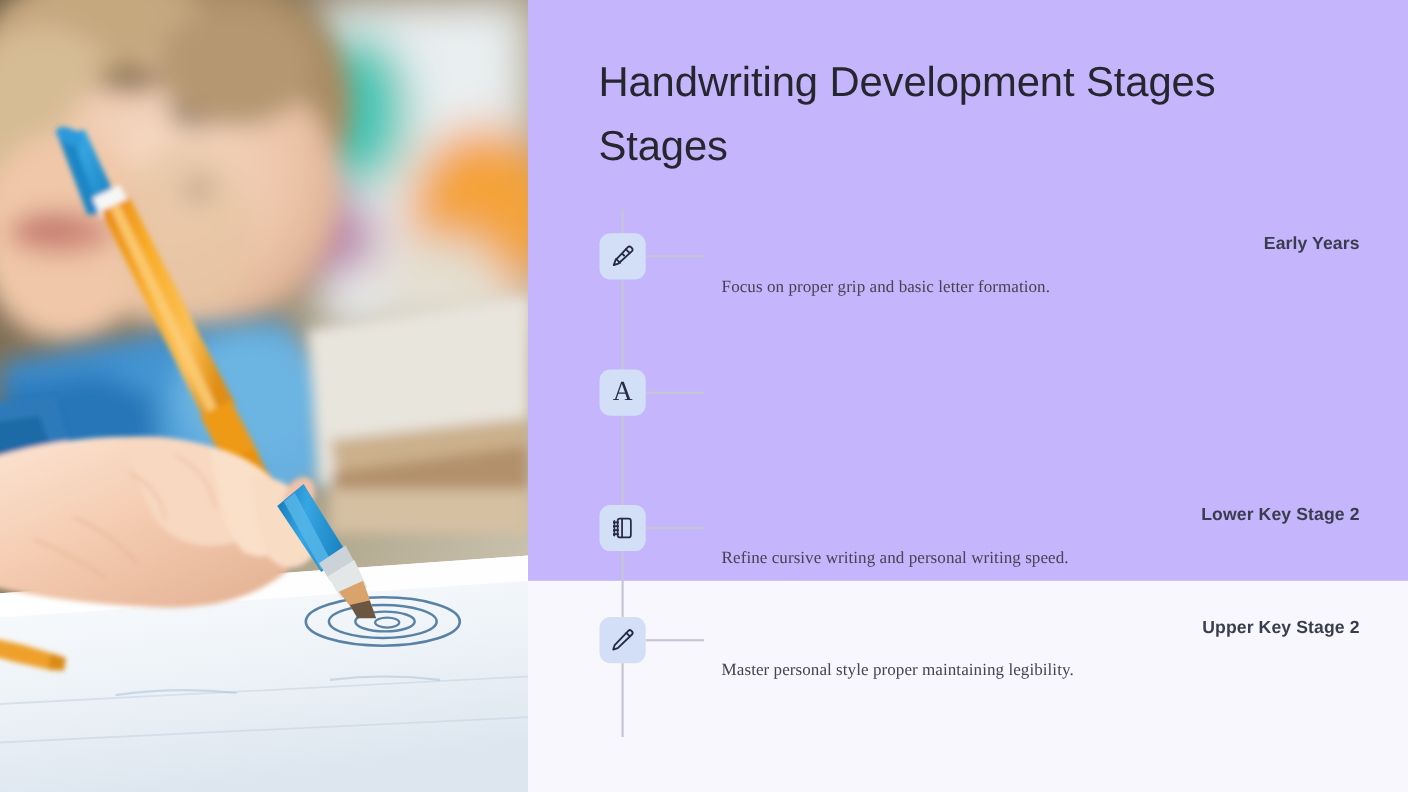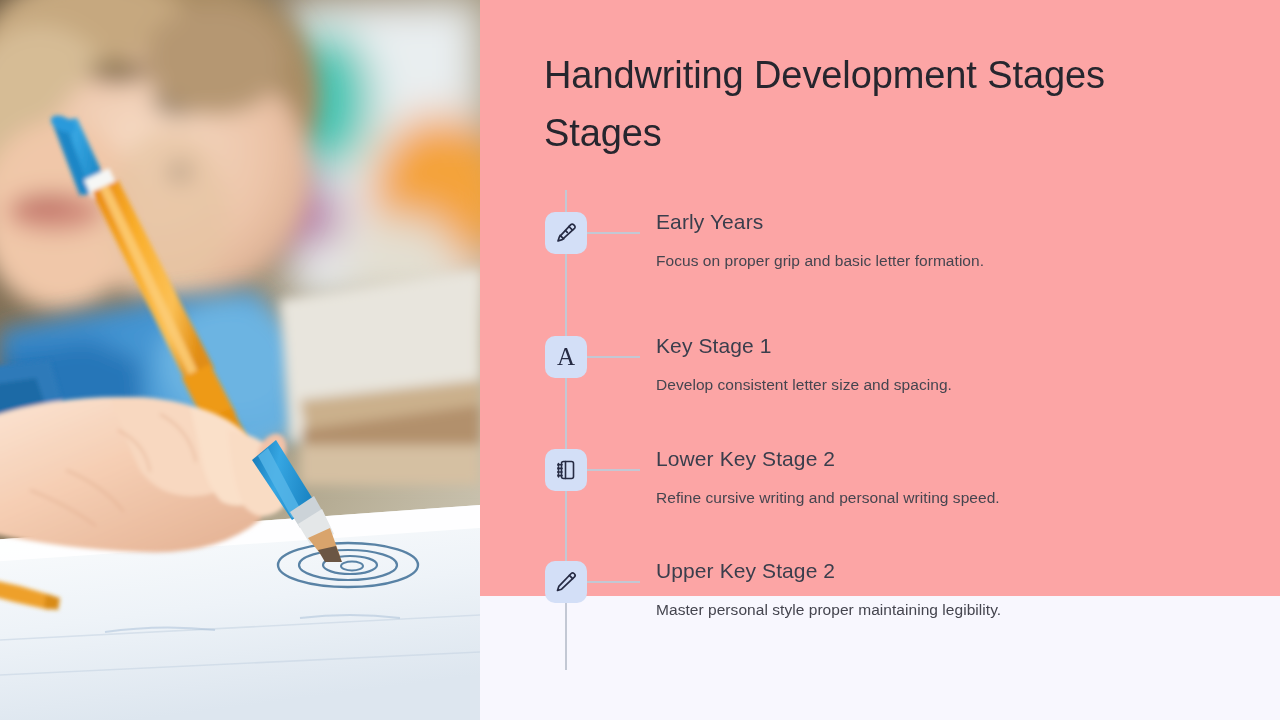--- a/index.html
+++ b/index.html
@@ -40,22 +40,22 @@
     left: 0;
     width: 480px;
     height: 720px;
     display: block;
   }
 
   
   .content-panel {
     position: relative;
     flex: 1 1 auto;
-    height: 596px;
-    background: #fca5a5;
+    height: 528px;
+    background: #c4b5fd;
   }
 
   .slide-title {
     position: absolute;
     left: 64px;
     top: 46px;
     width: 660px;
     font-size: 38px;
     line-height: 58px;
     font-weight: 400;
@@ -82,21 +82,21 @@
 
   .tl-item {
     position: absolute;
     left: 0;
     width: 700px;
     height: 100px;
   }
 
   .tl-item.i0 { top: 22px; }
   .tl-item.i1 { top: 146px; }
-  .tl-item.i2 { top: 259px; }
+  .tl-item.i2 { top: 269px; }
   .tl-item.i3 { top: 371px; }
 
   .tl-marker {
     position: absolute;
     left: 1px;
     top: 0;
     width: 42px;
     height: 42px;
     border-radius: 10px;
     background: #d3dff7;
@@ -119,34 +119,36 @@
   }
 
   .tl-body {
     position: absolute;
     left: 112px;
     top: -4px;
     width: 580px;
   }
 
   .tl-heading {
-    font-size: 21px;
+    font-size: 16px;
     line-height: 28px;
-    font-weight: 400;
+    font-weight: 700;
     color: #3a3e4c;
     letter-spacing: 0.1px;
+    text-align: right;
   }
 
   .tl-desc {
     margin-top: 14px;
     font-size: 15.5px;
     line-height: 22px;
     font-weight: 400;
     color: #45454f;
     letter-spacing: 0.05px;
+    font-family: Liberation Serif, serif;
   }
 
   .marker-letter {
     font-family: "Liberation Serif", serif;
     font-size: 25px;
     line-height: 1;
     color: #262b44;
     font-weight: 400;
     position: relative;
     top: -1px;
@@ -367,24 +369,20 @@
           <div class="tl-heading">Early Years</div>
           <div class="tl-desc">Focus on proper grip and basic letter formation.</div>
         </div>
       </div>
 
       <div class="tl-item i1">
         <div class="tl-marker">
           <span class="marker-letter">A</span>
         </div>
         <div class="tl-connector"></div>
-        <div class="tl-body">
-          <div class="tl-heading">Key Stage 1</div>
-          <div class="tl-desc">Develop consistent letter size and spacing.</div>
-        </div>
       </div>
 
       <div class="tl-item i2">
         <div class="tl-marker">
           <span>
             <svg width="24" height="24" viewBox="0 0 24 24" fill="none" stroke="#262b44" stroke-width="1.6" stroke-linecap="round" stroke-linejoin="round">
               <rect x="7.5" y="3.5" width="12" height="17" rx="2"></rect>
               <path d="M11.5 3.5v17"></path>
               <path d="M8 6.8H4.2"></path>
               <path d="M8 10.4H4.2"></path>

